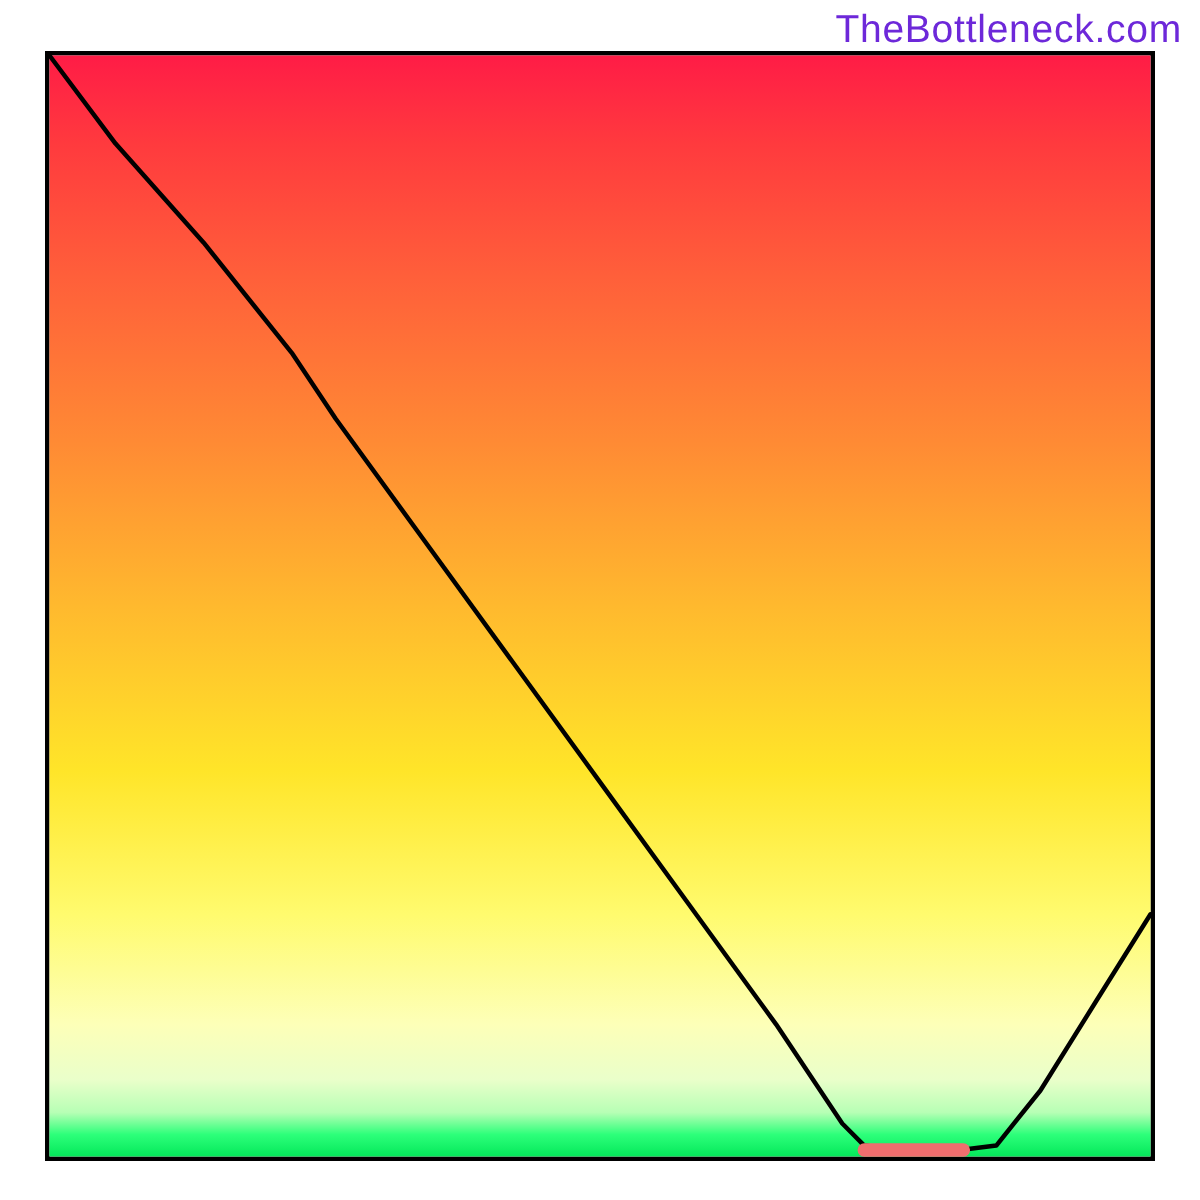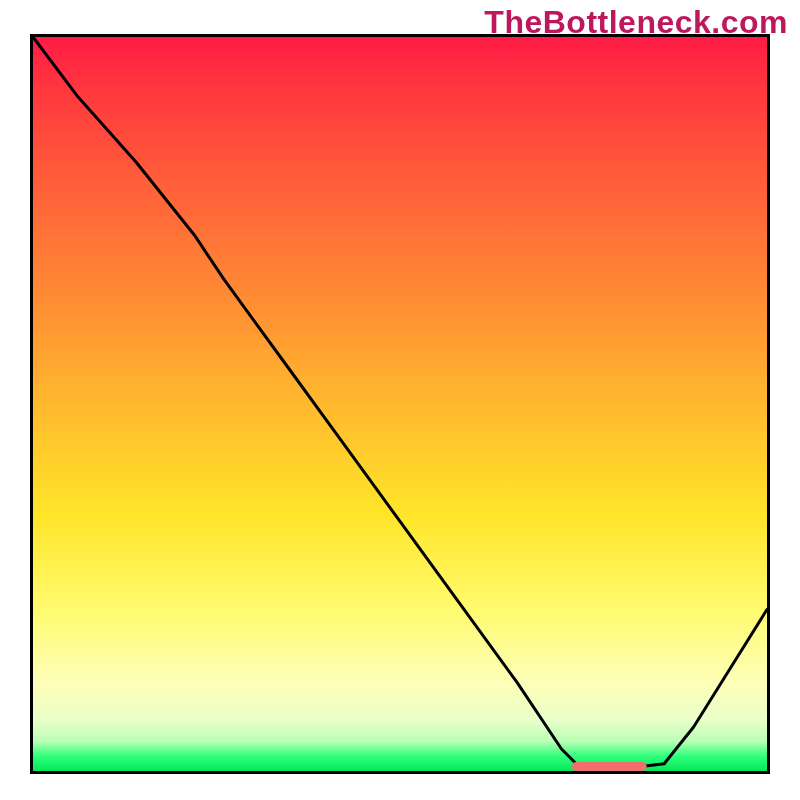--- a/index.html
+++ b/index.html
@@ -13,23 +13,23 @@
   }
   .stage {
     position: relative;
     width: 800px;
     height: 800px;
   }
   .watermark {
     position: absolute;
     top: 4px;
     right: 12px;
-    font-size: 32px;
-    font-weight: 700;
-    color: #be185d;
+    font-size: 26px;
+    font-weight: 400;
+    color: #6d28d9;
     letter-spacing: 0.5px;
     user-select: none;
   }
   .frame {
     position: absolute;
     left: 30px;
     top: 34px;
     width: 740px;
     height: 740px;
     border: 3px solid #000000;

